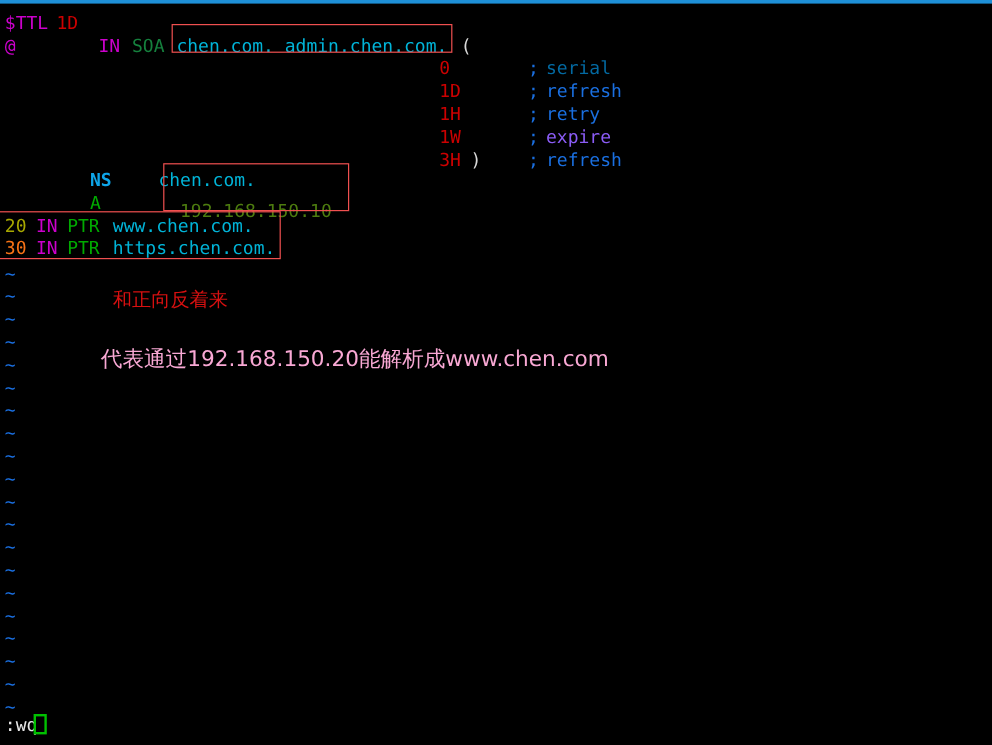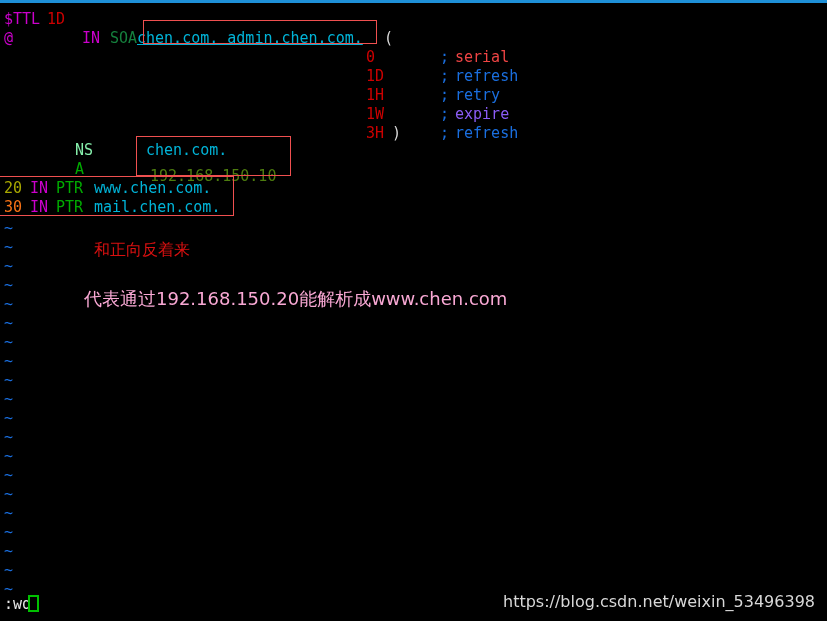--- a/index.html
+++ b/index.html
@@ -85,50 +85,50 @@
 <div id="screen">
 
   <div class="topline"></div>
 
   <div id="text-layer">
       <div class="cell" style="left: 4px; top: 10px; color: rgb(204, 0, 204);">$TTL</div>
       <div class="cell" style="left: 47px; top: 10px; color: rgb(204, 0, 0);">1D</div>
       <div class="cell" style="left: 4px; top: 29px; color: rgb(204, 0, 204);">@</div>
       <div class="cell" style="left: 82px; top: 29px; color: rgb(204, 0, 204);">IN</div>
       <div class="cell" style="left: 110px; top: 29px; color: #15803d;">SOA</div>
-      <div class="cell" style="left: 137px; top: 29px; color: rgb(0, 180, 216); text-decoration: underline;">chen.com. admin.chen.com.</div>
+      <div class="cell" style="left: 147px; top: 29px; color: rgb(0, 180, 216);">chen.com. admin.chen.com.</div>
       <div class="cell" style="left: 384px; top: 29px; color: rgb(216, 216, 216);">(</div>
       <div class="cell" style="left: 366px; top: 48px; color: rgb(204, 0, 0);">0</div>
       <div class="cell" style="left: 440px; top: 48px; color: rgb(26, 111, 224);">;</div>
-      <div class="cell" style="left: 455px; top: 48px; color: #ef4444; text-align: right;">serial</div>
+      <div class="cell" style="left: 455px; top: 48px; color: #0369a1; text-align: right;">serial</div>
       <div class="cell" style="left: 366px; top: 67px; color: rgb(204, 0, 0);">1D</div>
       <div class="cell" style="left: 440px; top: 67px; color: rgb(26, 111, 224);">;</div>
       <div class="cell" style="left: 455px; top: 67px; color: rgb(26, 111, 224);">refresh</div>
       <div class="cell" style="left: 366px; top: 86px; color: rgb(204, 0, 0);">1H</div>
       <div class="cell" style="left: 440px; top: 86px; color: rgb(26, 111, 224);">;</div>
       <div class="cell" style="left: 455px; top: 86px; color: rgb(26, 111, 224);">retry</div>
       <div class="cell" style="left: 366px; top: 105px; color: rgb(204, 0, 0);">1W</div>
       <div class="cell" style="left: 440px; top: 105px; color: rgb(26, 111, 224);">;</div>
       <div class="cell" style="left: 455px; top: 105px; color: #8b5cf6;">expire</div>
       <div class="cell" style="left: 366px; top: 124px; color: rgb(204, 0, 0);">3H</div>
       <div class="cell" style="left: 392px; top: 124px; color: rgb(216, 216, 216);">)</div>
       <div class="cell" style="left: 440px; top: 124px; color: rgb(26, 111, 224);">;</div>
       <div class="cell" style="left: 455px; top: 124px; color: rgb(26, 111, 224);">refresh</div>
-      <div class="cell" style="left: 75px; top: 141px; color: #86efac;">NS</div>
-      <div class="cell" style="left: 146px; top: 141px; color: rgb(0, 180, 216);">chen.com.</div>
+      <div class="cell" style="left: 75px; top: 141px; color: #0ea5e9; font-weight: bold;">NS</div>
+      <div class="cell" style="left: 132px; top: 141px; color: rgb(0, 180, 216);">chen.com.</div>
       <div class="cell" style="left: 75px; top: 160px; color: rgb(0, 170, 0);">A</div>
       <div class="cell" style="left: 150px; top: 167px; color: #4d7c0f;">192.168.150.10</div>
       <div class="cell" style="left: 4px; top: 179px; color: rgb(168, 168, 0);">20</div>
       <div class="cell" style="left: 30px; top: 179px; color: rgb(204, 0, 204);">IN</div>
       <div class="cell" style="left: 56px; top: 179px; color: rgb(0, 170, 0);">PTR</div>
       <div class="cell" style="left: 94px; top: 179px; color: rgb(0, 180, 216);">www.chen.com.</div>
       <div class="cell" style="left: 4px; top: 198px; color: #f97316;">30</div>
       <div class="cell" style="left: 30px; top: 198px; color: rgb(204, 0, 204);">IN</div>
       <div class="cell" style="left: 56px; top: 198px; color: rgb(0, 170, 0);">PTR</div>
-      <div class="cell" style="left: 94px; top: 198px; color: rgb(0, 180, 216);">mail.chen.com.</div>
+      <div class="cell" style="left: 94px; top: 198px; color: rgb(0, 180, 216);">https.chen.com.</div>
     </div>
   <div id="tilde-layer">
       <div class="tilde" style="top: 219px; color: rgb(26, 111, 224);">~</div>
       <div class="tilde" style="top: 238px; color: rgb(26, 111, 224);">~</div>
       <div class="tilde" style="top: 257px; color: rgb(26, 111, 224);">~</div>
       <div class="tilde" style="top: 276px; color: rgb(26, 111, 224);">~</div>
       <div class="tilde" style="top: 295px; color: rgb(26, 111, 224);">~</div>
       <div class="tilde" style="top: 314px; color: rgb(26, 111, 224);">~</div>
       <div class="tilde" style="top: 333px; color: rgb(26, 111, 224);">~</div>
       <div class="tilde" style="top: 352px; color: rgb(26, 111, 224);">~</div>
@@ -151,15 +151,14 @@
       <div class="redbox" style="left: -1px; top: 176px; width: 235px; height: 40px; border-color: rgb(240, 80, 80);"></div>
     </div>
   <div id="annot-layer">
       <div class="annot annot-1" style="left: 94px; top: 240px; color: rgb(216, 16, 16);">和正向反着来</div>
       <div class="annot annot-2" style="left: 84px; top: 287px; color: #f9a8d4;">代表通过192.168.150.20能解析成www.chen.com</div>
     </div>
 
   <div class="statusline">:wq</div>
   <div class="cursor"></div>
 
-  <div class="watermark">https://blog.csdn.net/weixin_53496398</div>
 
 </div>
 
 </body></html>

